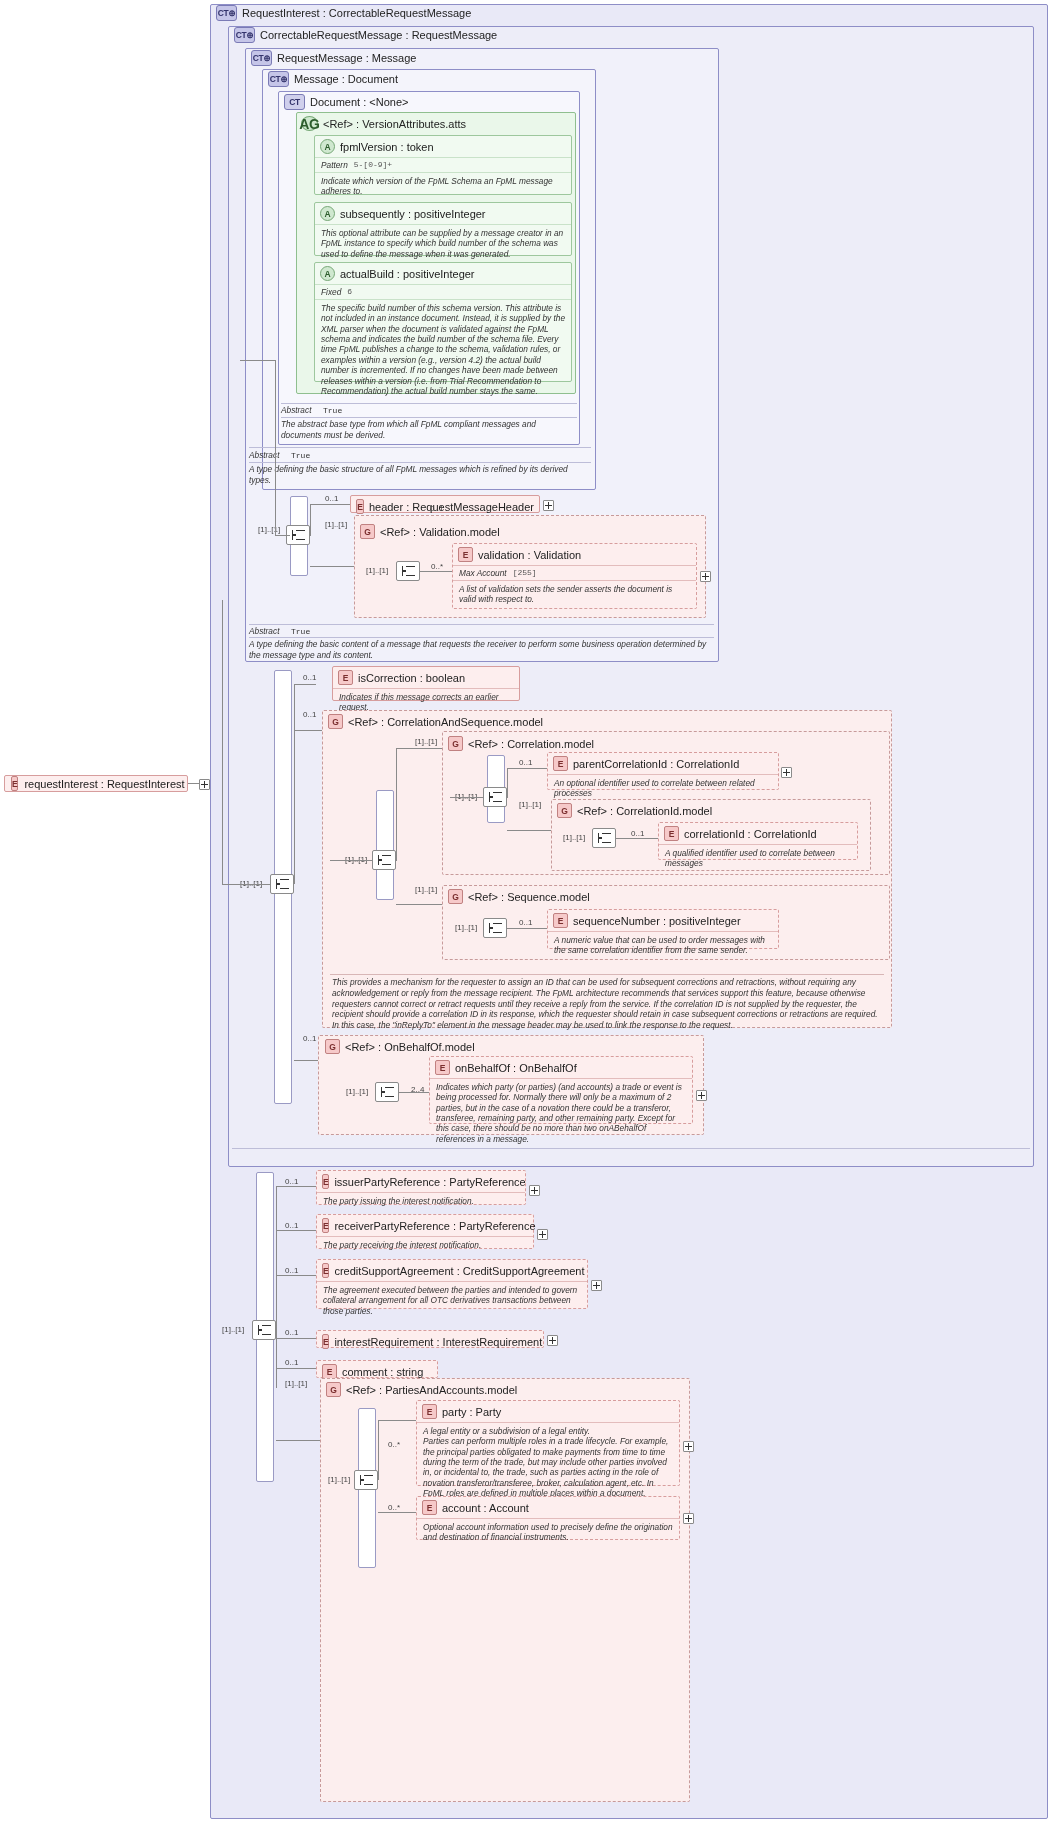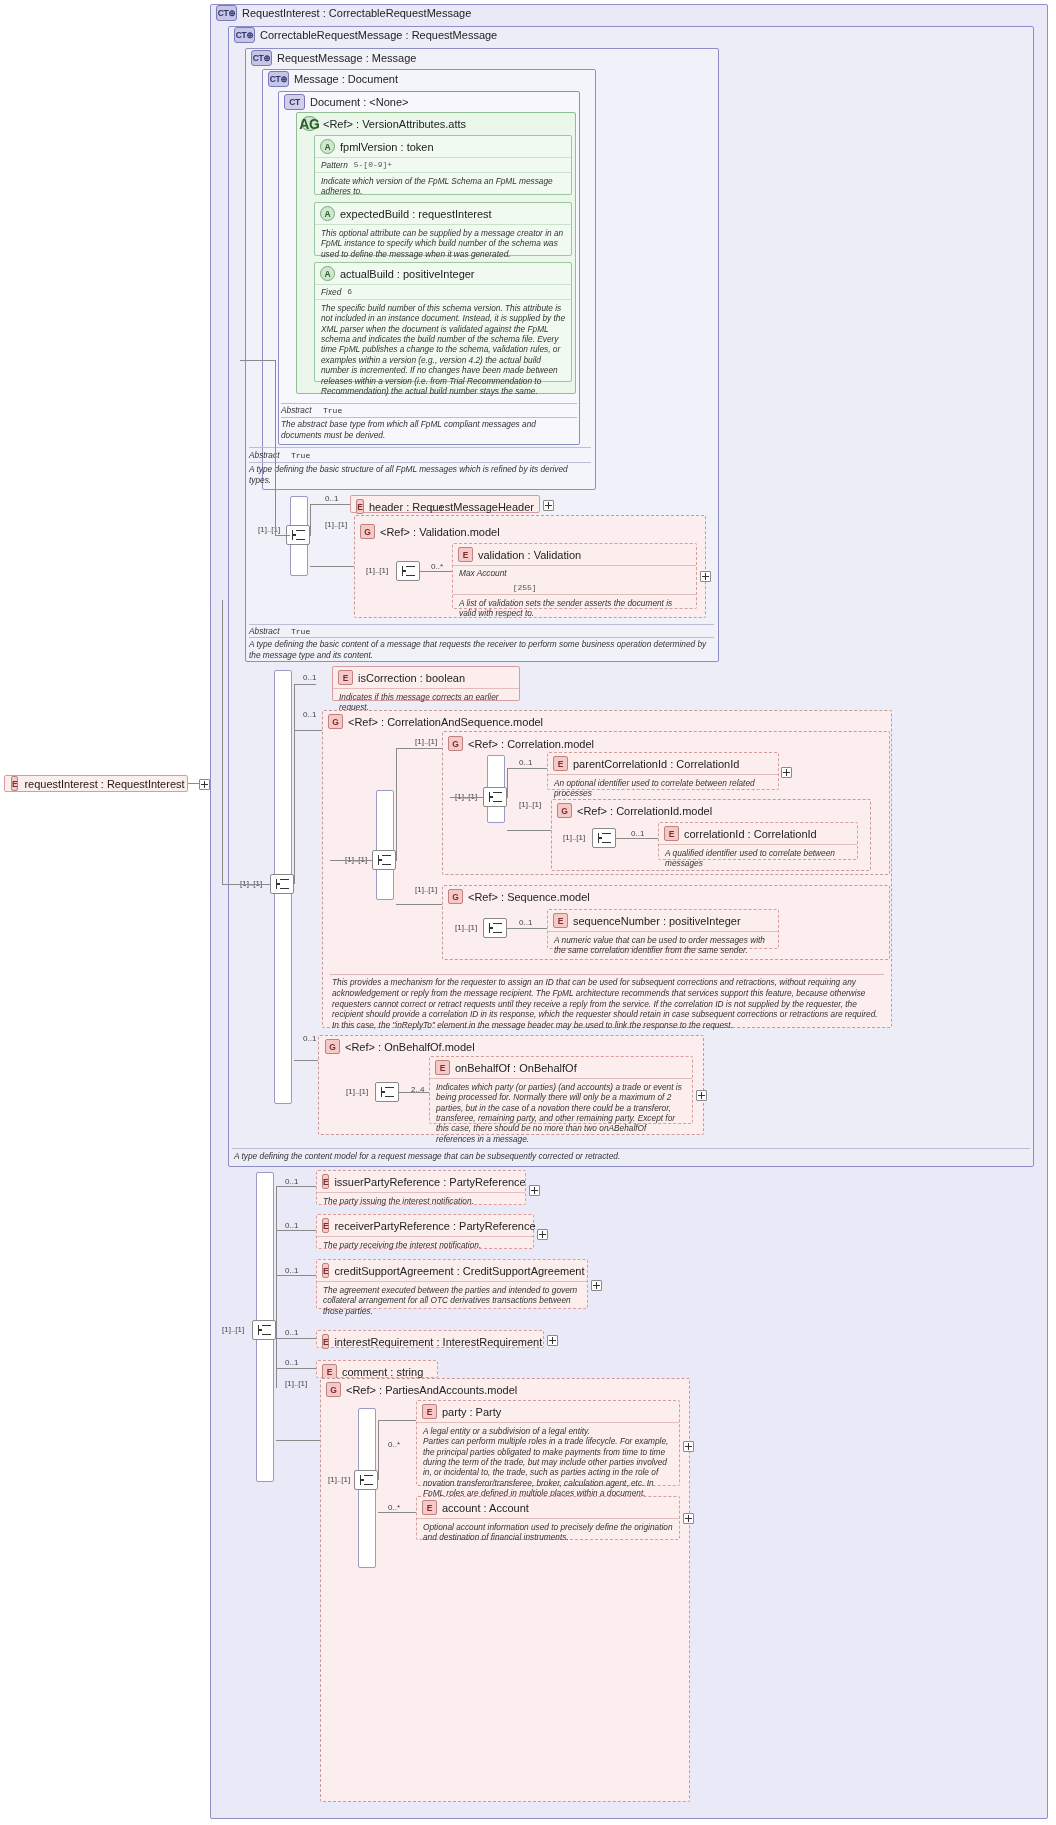--- a/index.html
+++ b/index.html
@@ -26,21 +26,21 @@
   .tag.ag{width:15px;height:13px;border-radius:50%;background:#cfe8cf;border:1px solid #77a877;color:#2c5c2c;font-size:14px;}
   .tag.g{width:13px;height:13px;border-radius:2px;background:#f6c9c9;border:1px solid #c08181;color:#7a2f2f;}
 
   
   .el{position:absolute;box-sizing:border-box;border:1px solid #d79d9d;background:#fdeeee;border-radius:2px;}
   .el.dashed{border-style:dashed;}
   .el .title{display:flex;align-items:center;gap:5px;padding:3px 5px;white-space:nowrap;}
   .el .title .txt{font-size:11px;color:#222;}
   .el .doc{font-size:8.3px;font-style:italic;color:#333;padding:3px 6px 4px 6px;line-height:1.25;border-top:1px solid #e3bcbc;}
   .el .facet{display:flex;gap:6px;font-size:8.3px;font-style:italic;color:#333;padding:2px 6px;border-top:1px solid #e3bcbc;}
-  .el .facet b{font-style:normal;font-weight:normal;color:#555;font-family:"Liberation Mono",monospace;font-size:8px;margin-top:15px;}
+  .el .facet b{font-style:normal;font-weight:normal;color:#555;font-family:"Liberation Mono",monospace;font-size:8px;}
 
   
   .grp{position:absolute;box-sizing:border-box;border:1px dashed #c79a9a;background:#fceeee;border-radius:2px;}
 
   
   .at{position:absolute;box-sizing:border-box;border:1px solid #9dc79d;background:#f1faf1;border-radius:2px;}
   .at .title{display:flex;align-items:center;gap:5px;padding:3px 5px;white-space:nowrap;}
   .at .doc{font-size:8.3px;font-style:italic;color:#333;padding:3px 6px 4px 6px;line-height:1.25;border-top:1px solid #c9e2c9;}
   .at .facet{display:flex;gap:6px;font-size:8.3px;font-style:italic;color:#333;padding:2px 6px;border-top:1px solid #c9e2c9;}
   .at .facet b{font-style:normal;font-weight:normal;color:#555;font-family:Liberation Mono, monospace;font-size:8px;}
@@ -142,21 +142,21 @@
     <div class="facet">
       <span>Pattern</span>
       <b>5-[0-9]+</b>
     </div>
     <div class="doc">Indicate which version of the FpML Schema an FpML message adheres to.</div>
   </div>
 
   <div class="at" style="left:314px;top:202px;width:258px;height:54px;">
     <div class="title">
       <span class="tag a">A</span>
-      <span class="txt">expectedBuild : requestInterest</span>
+      <span class="txt">subsequently : positiveInteger</span>
     </div>
     <div class="doc">This optional attribute can be supplied by a message creator in an FpML instance to specify which build number of the schema was used to define the message when it was generated.</div>
   </div>
 
   <div class="at" style="left:314px;top:262px;width:258px;height:120px;">
     <div class="title">
       <span class="tag a">A</span>
       <span class="txt">actualBuild : positiveInteger</span>
     </div>
     <div class="facet">
@@ -412,21 +412,20 @@
     <div class="title">
       <span class="tag e">E</span>
       <span class="txt">onBehalfOf : OnBehalfOf</span>
     </div>
     <div class="doc">Indicates which party (or parties) (and accounts) a trade or event is being processed for. Normally there will only be a maximum of 2 parties, but in the case of a novation there could be a transferor, transferee, remaining party, and other remaining party. Except for this case, there should be no more than two onABehalfOf references in a message.</div>
   </div>
   <div class="occ" style="left:411px;top:1085px;">2..4</div>
   <div class="plus" style="left:696px;top:1090px;"></div>
 
   <div class="hr" style="left:232px;top:1148px;width:798px;"></div>
-  <div class="note" style="left:234px;top:1151px;width:790px;">A type defining the content model for a request message that can be subsequently corrected or retracted.</div>
 
   <div class="tallbar" style="left:256px;top:1172px;width:18px;height:310px;"></div>
   <div class="seq" style="left:252px;top:1320px;width:24px;height:20px;">
     <span class="bars">
         <u></u>
         <s></s>
         <i></i>
         <i></i>
         <i></i>
       </span>

